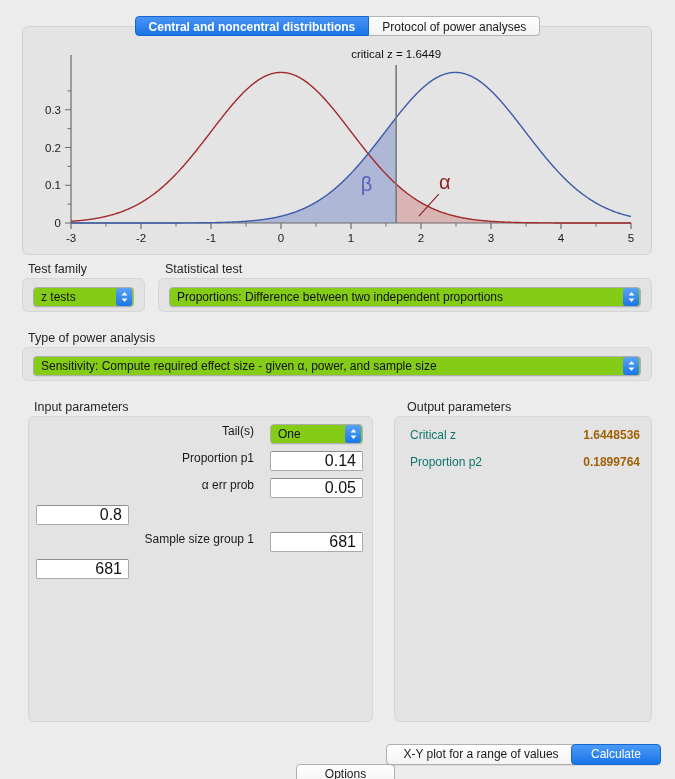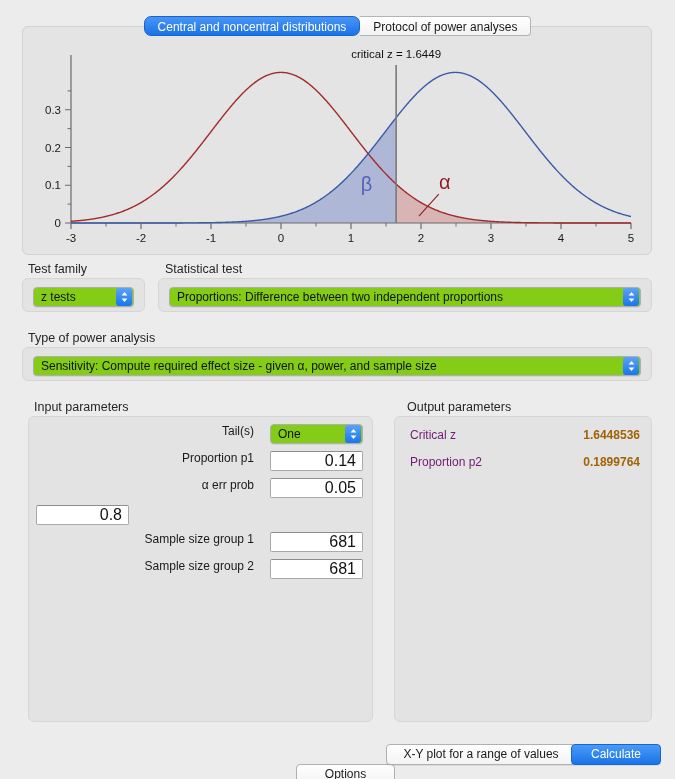--- a/index.html
+++ b/index.html
@@ -45,22 +45,21 @@
     border-radius: 4px 0 0 4px;
   }
   .tab.last {
     border-radius: 0 4px 4px 0;
     border-left: none;
   }
   .tab.active {
     background: linear-gradient(#4a95f5, #1a73e8);
     color: #ffffff;
     border-color: #1665cf;
-    font-weight: normal;
-    border-radius: 7px;
+    font-weight: bold;
   }
 
   
   .plot-panel {
     position: absolute;
     left: 22px; top: 26px;
     width: 630px; height: 229px;
     background: #e4e4e4;
     border: 1px solid #d2d2d2;
     border-radius: 6px;
@@ -159,21 +158,21 @@
 
   
   .orow {
     position: absolute;
     height: 18px;
     display: flex;
     align-items: center;
   }
   .olabel {
     font-size: 12px;
-    color: #701a75;
+    color: #0f766e;
     white-space: nowrap;
   }
   .ovalue {
     font-size: 12px;
     color: #a16207;
     text-align: right;
     white-space: nowrap;
     font-weight: bold;
   }
 
@@ -340,21 +339,20 @@
 <div class="prow" style="left:28px; top:505px; width:333px;">
   <div class="field" style="position:relative; left:8px;">0.8</div>
 </div>
 
 <div class="prow" style="left:28px; top:532px; width:333px;">
   <div class="plabel" style="width:226px;">Sample size group 1</div>
   <div class="field" style="position:relative; left:8px;">681</div>
 </div>
 
 <div class="prow" style="left:28px; top:559px; width:333px;">
-  <div class="plabel" style="width:226px;">Sample size group 2</div>
   <div class="field" style="position:relative; left:8px;">681</div>
 </div>
 
 <div class="grp-label" style="left:407px; top:400px;">Output parameters</div>
 <div class="box" style="left:394px; top:416px; width:258px; height:306px;"></div>
 
 <div class="orow" style="left:410px; top:426px; width:230px;">
   <div class="olabel" style="width:120px;">Critical z</div>
   <div class="ovalue" style="width:110px;">1.6448536</div>
 </div>

